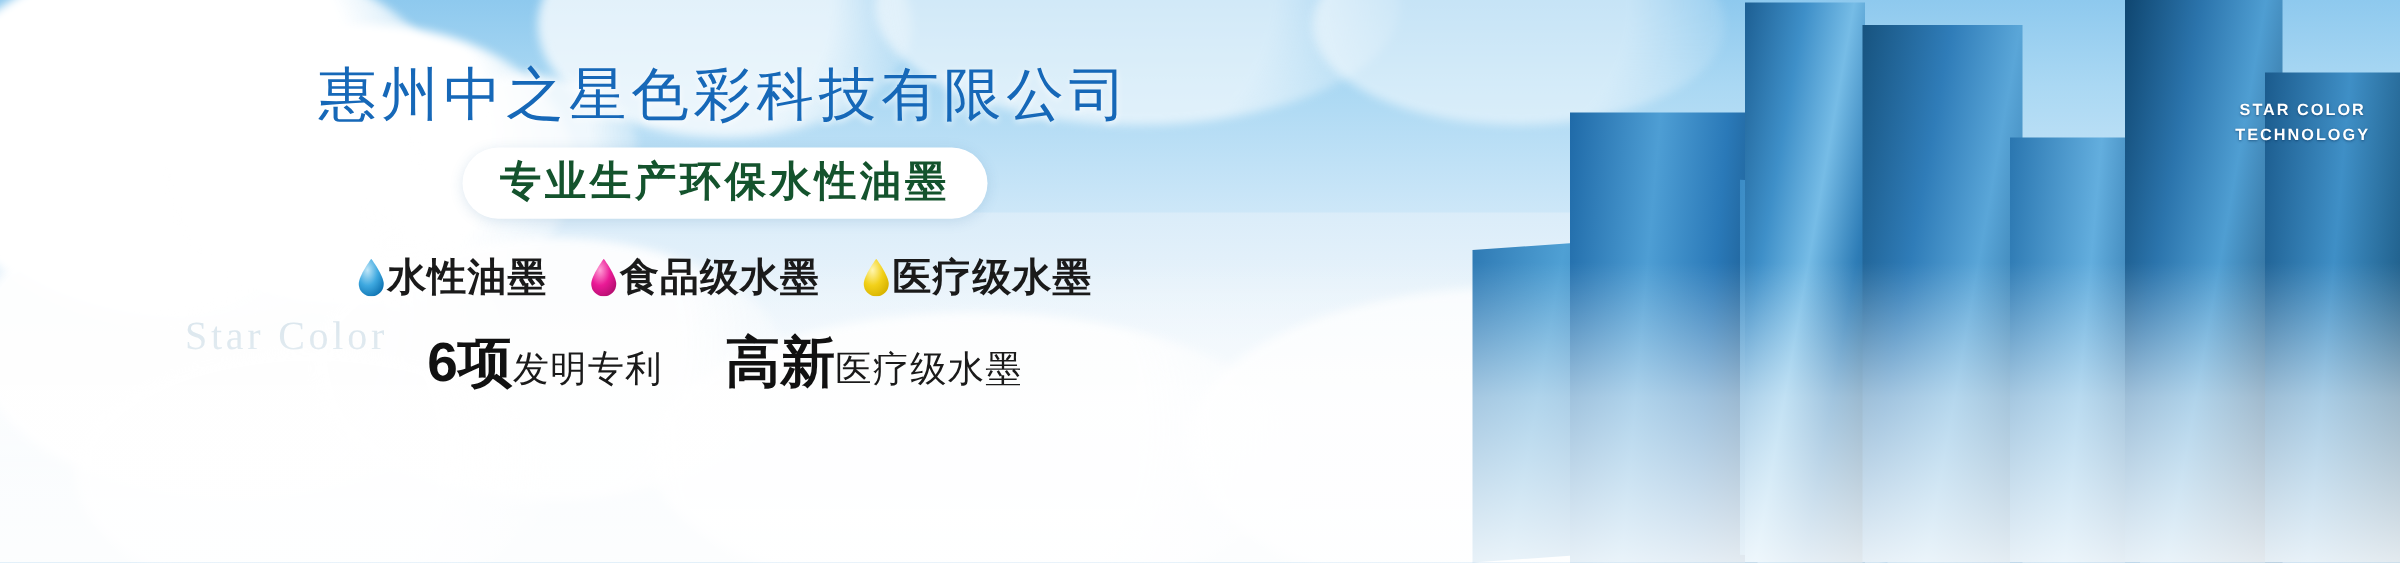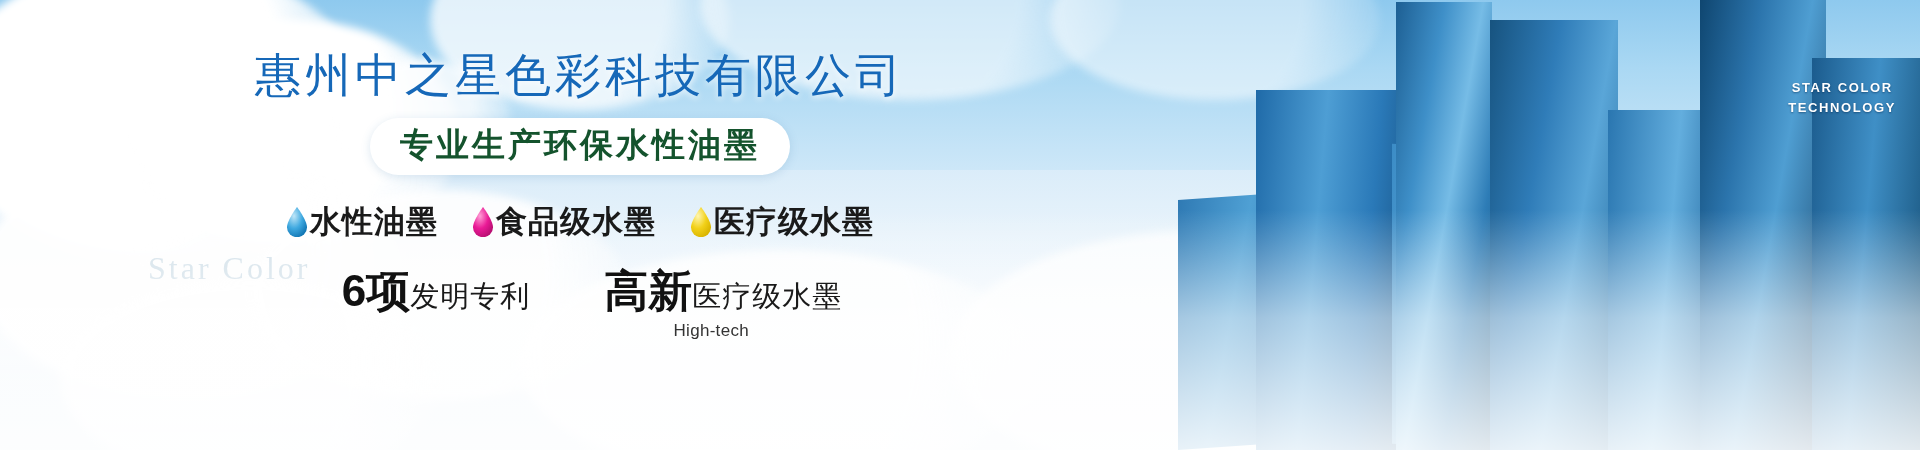--- a/index.html
+++ b/index.html
@@ -136,21 +136,21 @@
   }
   .drop { width:22px; height:30px; display:block; }
 
   .badges {
     margin-top:26px;
     display:flex; align-items:flex-start; gap:50px;
   }
   .badge { text-align:center; }
   .badge-main { white-space:nowrap; line-height:1; }
   .badge-big {
-    font-size:44px; font-weight:700; color:#111111; letter-spacing:0;margin-left:24px;
+    font-size:44px; font-weight:700; color:#111111; letter-spacing:0;
   }
   .badge-small {
     font-size:29px; font-weight:500; color:#1a1a1a; letter-spacing:1px;
   }
   .badge-en {
     margin-top:8px;
     font-size:17px; color:#333333; letter-spacing:.3px;
   }
 </style>
 </head>
@@ -255,19 +255,18 @@
       <div class="badge">
         <div class="badge-main">
           <span class="badge-big">6项</span><span class="badge-small">发明专利</span>
         </div>
       </div>
 
       <div class="badge">
         <div class="badge-main">
           <span class="badge-big">高新</span><span class="badge-small">医疗级水墨</span>
         </div>
-        <div class="badge-en">High-tech</div>
       </div>
 
     </div>
 
   </div>
 </div>
 
 </body></html>

